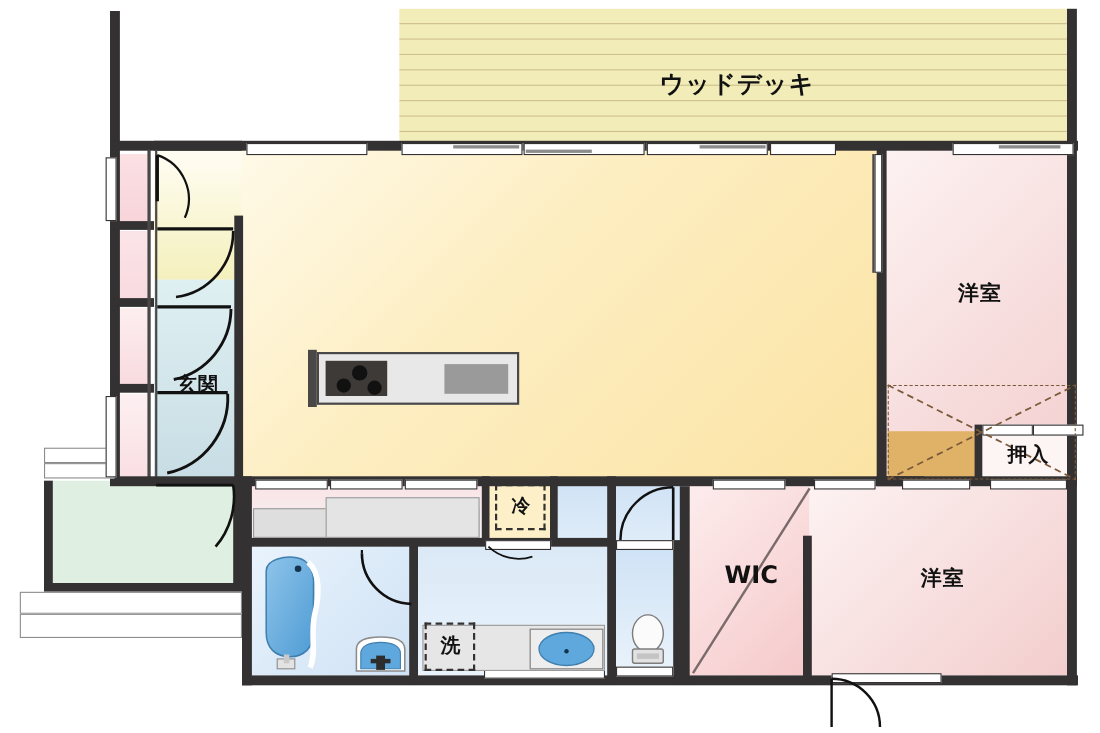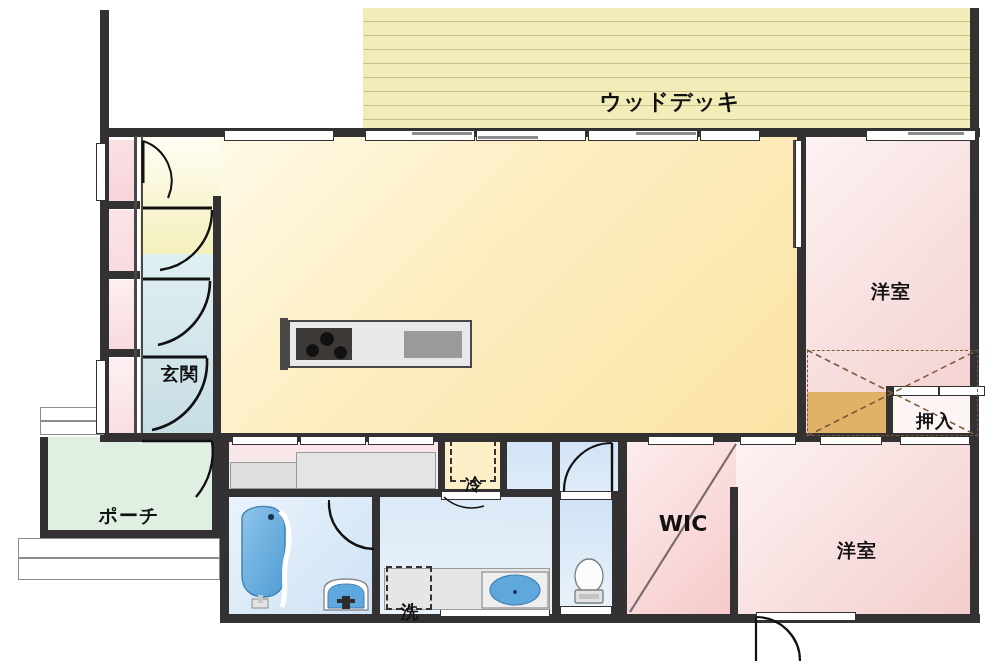--- a/index.html
+++ b/index.html
@@ -3,21 +3,21 @@
 <meta charset="utf-8">
 <style>
   html,body{margin:0;padding:0;background:#ffffff;}
   body{font-family:"DejaVu Sans","Liberation Sans",sans-serif;}
   #plan{position:relative;width:1000px;height:666px;background:#ffffff;overflow:hidden;}
   .rect{position:absolute;box-sizing:border-box;}
   .wall{position:absolute;background:#333131;box-sizing:border-box;}
   .thinwall{position:absolute;background:#4a4846;box-sizing:border-box;}
   .label{position:absolute;color:#111;font-weight:bold;white-space:nowrap;
          text-align:center;letter-spacing:1px;}
-  .lbl-jp{font-family:"DejaVu Sans","Liberation Sans",sans-serif;margin-top:25px;}
+  .lbl-jp{font-family:"DejaVu Sans","Liberation Sans",sans-serif;}
   .win{position:absolute;background:#ffffff;border:1.5px solid #333131;box-sizing:border-box;}
   .winline{position:absolute;background:#8c8c8c;}
   .dash{position:absolute;box-sizing:border-box;border:2px dashed #333131;}
   .dashbrown{position:absolute;box-sizing:border-box;border:1.6px dashed #7a5a3a;}
   .fixture{position:absolute;box-sizing:border-box;}
   .arc{position:absolute;}
   svg{display:block;overflow:visible;}
   .deckstripe{position:absolute;left:0;right:0;height:1px;background:#cdbf8a;}
 </style>
 </head>
@@ -267,27 +267,26 @@
   </svg>
 
   <div class="dash" style="left:450px;top:440px;width:46px;height:42px;"></div>
   <div class="dash" style="left:386px;top:566px;width:46px;height:44px;"></div>
 
   <div class="label lbl-jp" style="left:560px;top:62px;width:220px;font-size:22px;">ウッドデッキ</div>
 
 
   <div class="label lbl-jp" style="left:145px;top:337px;width:70px;font-size:18px;">玄関</div>
 
-  <div class="label lbl-jp" style="left:73px;top:478px;width:112px;font-size:19px;">ポーチ</div>
 
   <div class="label lbl-jp" style="left:851px;top:254px;width:80px;font-size:19px;">洋室</div>
 
   <div class="label lbl-jp" style="left:817px;top:513px;width:80px;font-size:19px;">洋室</div>
 
-  <div class="label lbl-jp" style="left:897px;top:384px;width:76px;font-size:18px;">押入</div>
+  <div class="label lbl-jp" style="left:897px;top:401px;width:76px;font-size:18px;">押入</div>
 
   <div class="label" style="left:643px;top:511px;width:80px;font-size:22px;letter-spacing:0px;">WIC</div>
 
   <div class="label lbl-jp" style="left:453px;top:448px;width:42px;font-size:17px;">冷</div>
 
   <div class="label lbl-jp" style="left:389px;top:575px;width:42px;font-size:18px;">洗</div>
 
 </div>
 
 </body></html>

